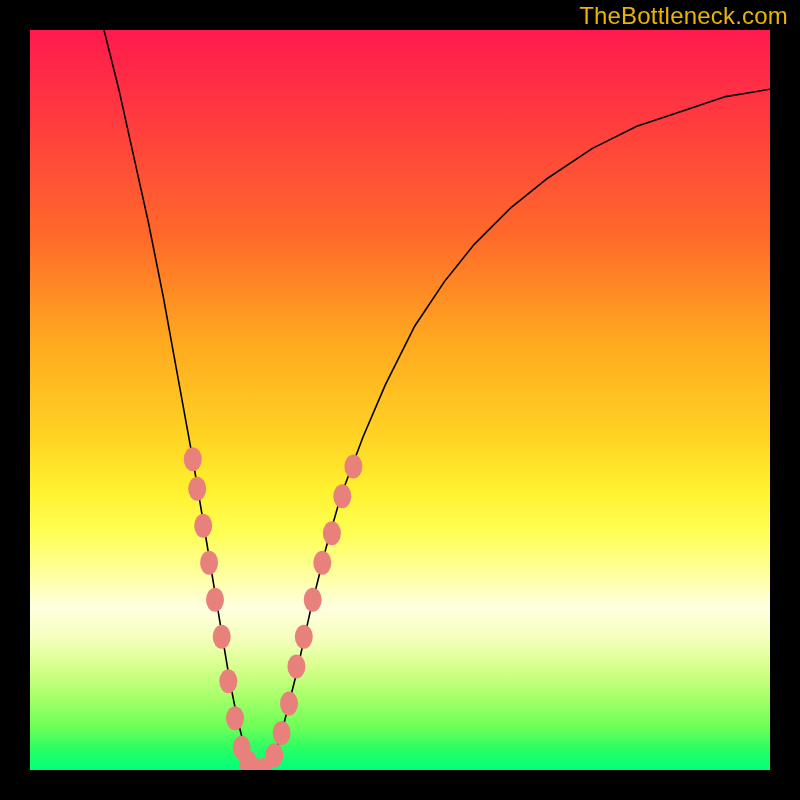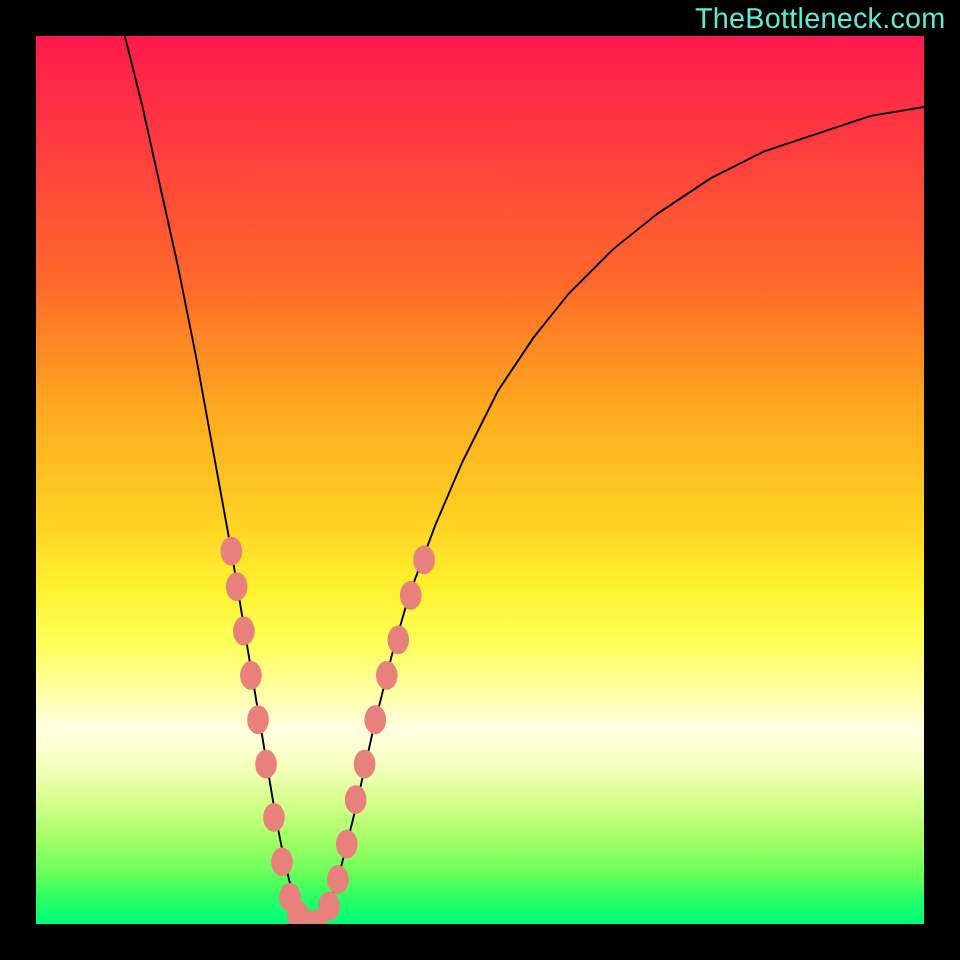--- a/index.html
+++ b/index.html
@@ -15,21 +15,21 @@
     height: 800px;
     background: #000;
     position: relative;
   }
   .watermark {
     position: absolute;
     top: 2px;
     right: 12px;
     font-family: Arial, Helvetica, sans-serif;
     font-size: 24px;
-    color: #5eead4;
+    color: #eab308;
     font-weight: 400;
     letter-spacing: 0.2px;
   }
   .plot-area {
     position: absolute;
     left: 30px;
     top: 30px;
     width: 740px;
     height: 740px;
     background: linear-gradient(to bottom,

